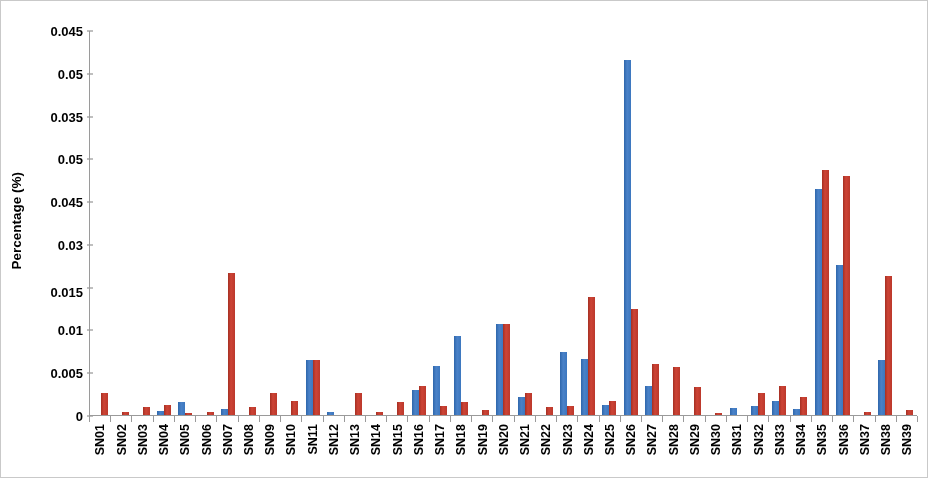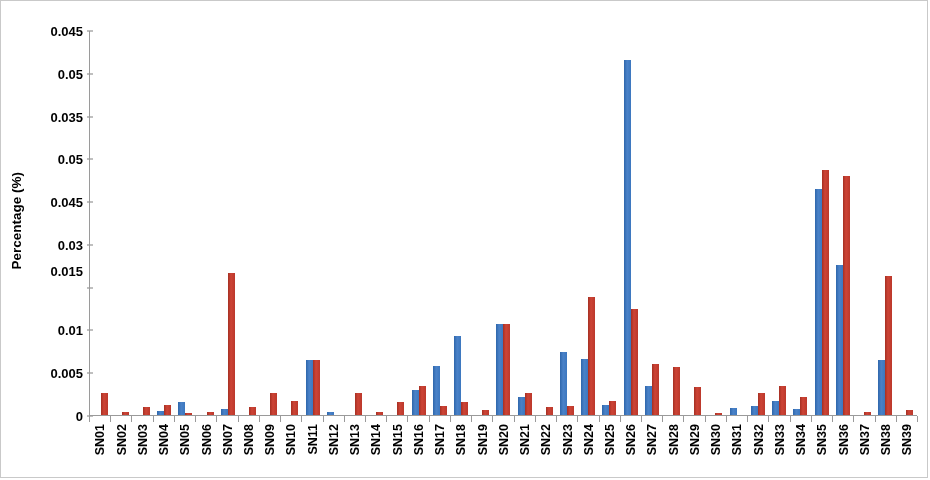--- a/index.html
+++ b/index.html
@@ -97,21 +97,21 @@
       <div class="y-tick-label" style="top: 72.7778px;">0.05</div>
       <div class="y-tick-mark" style="top: 72.7778px; left: 62px;"></div>
       <div class="y-tick-label" style="top: 115.556px;">0.035</div>
       <div class="y-tick-mark" style="top: 115.556px; left: 62px;"></div>
       <div class="y-tick-label" style="top: 158.333px;">0.05</div>
       <div class="y-tick-mark" style="top: 158.333px; left: 62px;"></div>
       <div class="y-tick-label" style="top: 201.111px;">0.045</div>
       <div class="y-tick-mark" style="top: 201.111px; left: 62px;"></div>
       <div class="y-tick-label" style="top: 243.889px;">0.03</div>
       <div class="y-tick-mark" style="top: 243.889px; left: 62px;"></div>
-      <div class="y-tick-label" style="top: 270px; margin-left: 48px;">0.015</div>
+      <div class="y-tick-label" style="top: 291px; margin-left: 48px;">0.015</div>
       <div class="y-tick-mark" style="top: 286.667px; left: 62px;"></div>
       <div class="y-tick-label" style="top: 329.444px;">0.01</div>
       <div class="y-tick-mark" style="top: 329.444px; left: 62px;"></div>
       <div class="y-tick-label" style="top: 372.222px;">0.005</div>
       <div class="y-tick-mark" style="top: 372.222px; left: 62px;"></div>
       <div class="y-tick-label" style="top: 415px;">0</div>
       <div class="y-tick-mark" style="top: 415px; left: 62px;"></div>
     </div>
 
   <div id="plot-frame">

